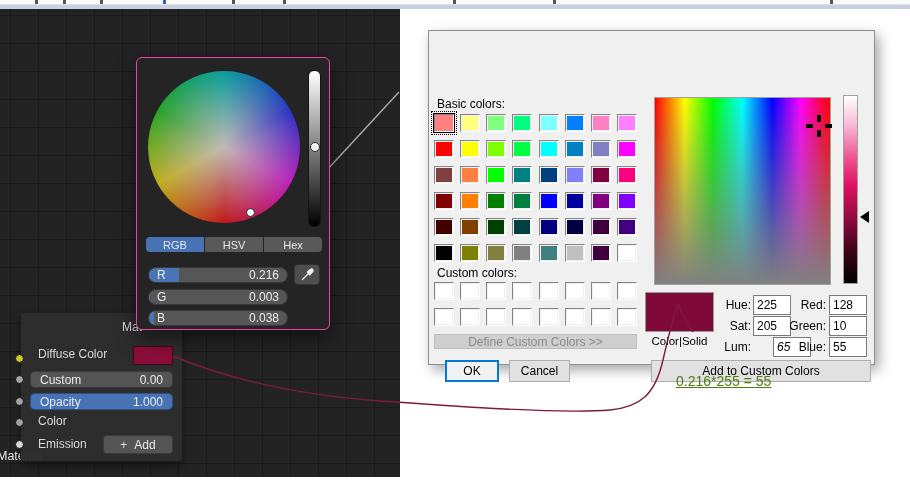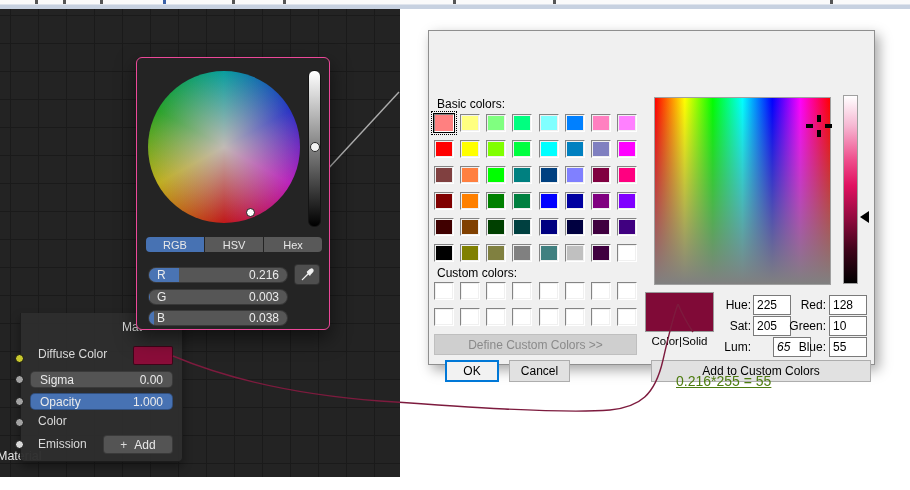--- a/index.html
+++ b/index.html
@@ -104,21 +104,21 @@
     font-size:14px; color:#222; line-height:18px; }
   #dialog .body { position:absolute; left:0; top:28px; right:0; bottom:0; }
   #dialog .sec-label { position:absolute; left:8px; color:#000; }
   .cgrid { position:absolute; left:5px; width:203px; }
   .cgrid .crow { display:flex; justify-content:space-between; margin-bottom:8px; }
   .cell { width:20px; height:18px; border:1px solid; border-color:#848484 #ffffff #ffffff #848484;
     box-shadow:0 0 0 1px #f0f0f0 inset; }
   .cell.sel { box-shadow:0 0 0 1px #000; outline:1px dotted #000; outline-offset:2px; }
   .winbtn { position:absolute; background:#e1e1e1; border:1px solid #adadad; text-align:center;
     font-size:12px; color:#000; display:flex; align-items:center; justify-content:center; }
-  #define-btn { left:5px; top:275px; width:203px; height:21px; background:#cfcfcf; border-color:#bfbfbf; color:#8a8a8a; }
+  #define-btn { left:5px; top:275px; width:203px; height:15px; background:#cfcfcf; border-color:#bfbfbf; color:#8a8a8a; }
   #ok-btn { left:16px; top:301px; width:54px; height:22px; border:2px solid #0078d7; background:#f2f2f2; }
   #cancel-btn { left:80px; top:301px; width:61px; height:22px; }
   #add-btn { left:222px; top:301px; width:220px; height:22px; }
   #grad-field {
     position:absolute; left:225px; top:38px; width:177px; height:188px; border:1px solid #a0a0a0;
     background:
       linear-gradient(to bottom, rgba(128,128,128,0) 0%, rgba(128,128,128,1) 100%),
       linear-gradient(to right, #ff0000, #ffff00 17%, #00ff00 33%, #00ffff 50%, #0000ff 67%, #ff00ff 83%, #ff0000 100%);
   }
   #grad-field .arm { position:absolute; background:#000; }
@@ -162,21 +162,21 @@
     <div id="editor-footer">Material</div>
 
     <div id="node">
       <div class="body"></div>
       <div class="frag">Mat</div>
 
       <div class="lbl" style="left:18px; top:51px;">Diffuse Color</div>
       <div class="swatch" style="background: rgb(138, 13, 57);"></div>
 
       <div class="slider" style="top:75px;">
-        <span>Sigma</span>
+        <span>Custom</span>
         <span>0.00</span>
       </div>
       <div class="slider accent" style="top:97px;">
         <span>Opacity</span>
         <span>1.000</span>
       </div>
       <div class="lbl" style="left:18px; top:118px;">Color</div>
       <div class="lbl" style="left:18px; top:141px;">Emission</div>
       <div class="addbtn">
         <span class="plus">+</span>

